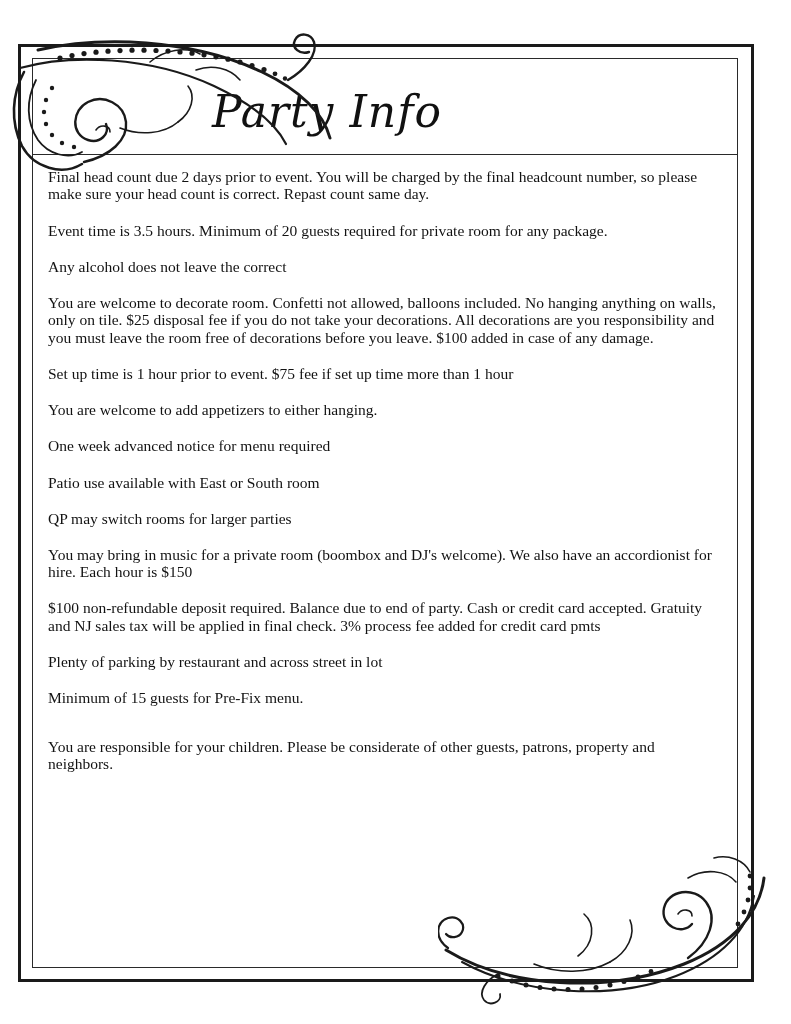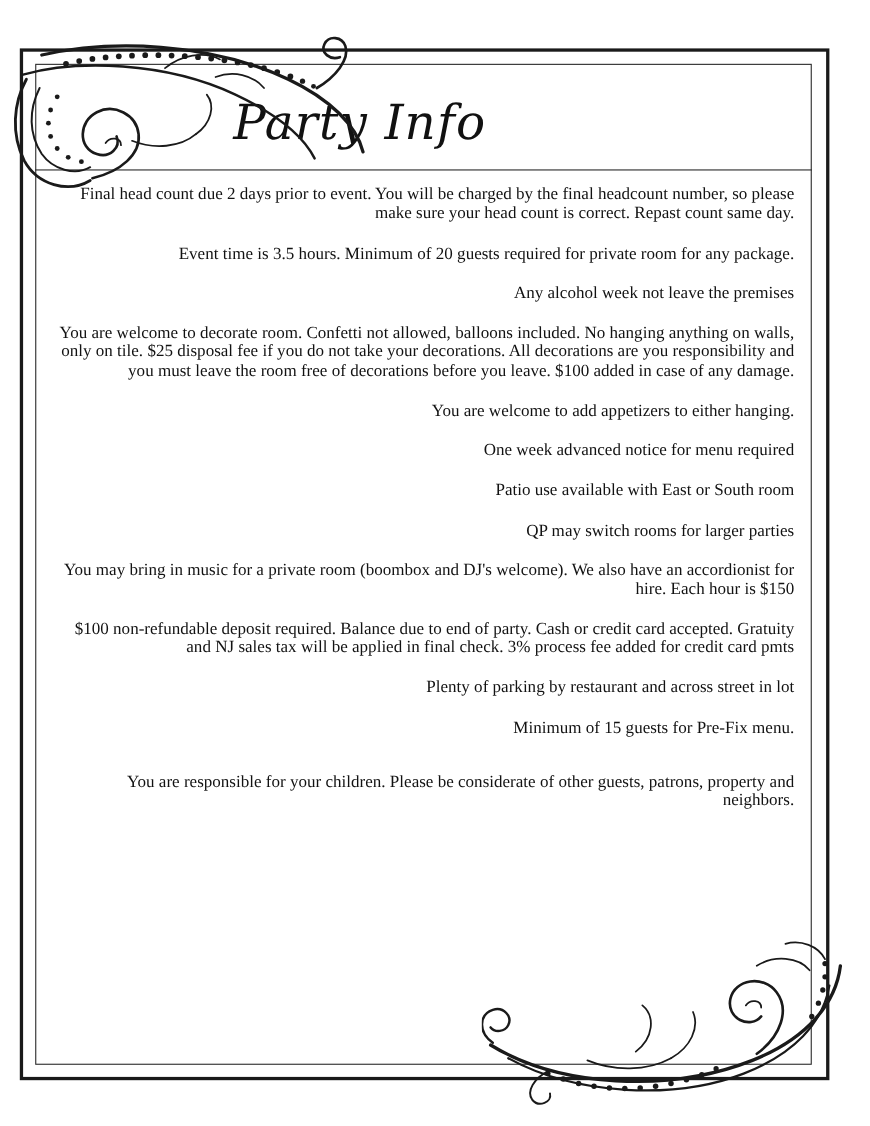--- a/index.html
+++ b/index.html
@@ -69,21 +69,21 @@
   }
 
   
   .body-wrap {
     position: absolute;
     left: 48px;
     top: 168px;
     width: 674px;
   }
   .para {
-    text-align: right;
+    text-align: left;
     font-size: 15.5px;
     line-height: 1.12;
     margin: 0 0 19px 0;
     color: #121212;
   }
   .para.tight { line-height: 1.1; }
   .para:last-child { margin-bottom: 0; margin-top: 32px; }
 
   
   .flourish {
@@ -199,22 +199,23 @@
       <path d="M250 40 C266 30 288 32 298 44" stroke="#1a1a1a" stroke-width="1.6" stroke-linecap="round"></path>
       <path d="M276 20 C290 16 306 22 312 34" stroke="#1a1a1a" stroke-width="1.6" stroke-linecap="round"></path>
 
       <path d="M60 136 C48 142 40 154 46 162 C52 169 64 164 62 156" stroke="#1a1a1a" stroke-width="1.8" stroke-linecap="round"></path>
     </svg>
   </div>
 
   <div class="body-wrap">
     <p class="para">Final head count due 2 days prior to event. You will be charged by the final headcount number, so please make sure your head count is correct. Repast count same day.</p>
     <p class="para">Event time is 3.5 hours. Minimum of 20 guests required for private room for any package.</p>
-    <p class="para">Any alcohol week not leave the premises</p>
+    <p class="para">Any alcohol does not leave the correct</p>
     <p class="para tight">You are welcome to decorate room. Confetti not allowed, balloons included. No hanging anything on walls, only on tile. $25 disposal fee if you do not take your decorations. All decorations are you responsibility and you must leave the room free of decorations before you leave. $100 added in case of any damage.</p>
+    <p class="para">Set up time is 1 hour prior to event. $75 fee if set up time more than 1 hour</p>
     <p class="para">You are welcome to add appetizers to either hanging.</p>
     <p class="para">One week advanced notice for menu required</p>
     <p class="para">Patio use available with East or South room</p>
     <p class="para">QP may switch rooms for larger parties</p>
     <p class="para tight">You may bring in music for a private room (boombox and DJ's welcome). We also have an accordionist for hire. Each hour is $150</p>
     <p class="para tight">$100 non-refundable deposit required. Balance due to end of party. Cash or credit card accepted. Gratuity and NJ sales tax will be applied in final check. 3% process fee added for credit card pmts</p>
     <p class="para">Plenty of parking by restaurant and across street in lot</p>
     <p class="para">Minimum of 15 guests for Pre-Fix menu.</p>
     <p class="para tight">You are responsible for your children. Please be considerate of other guests, patrons, property and neighbors.</p>
   </div>

